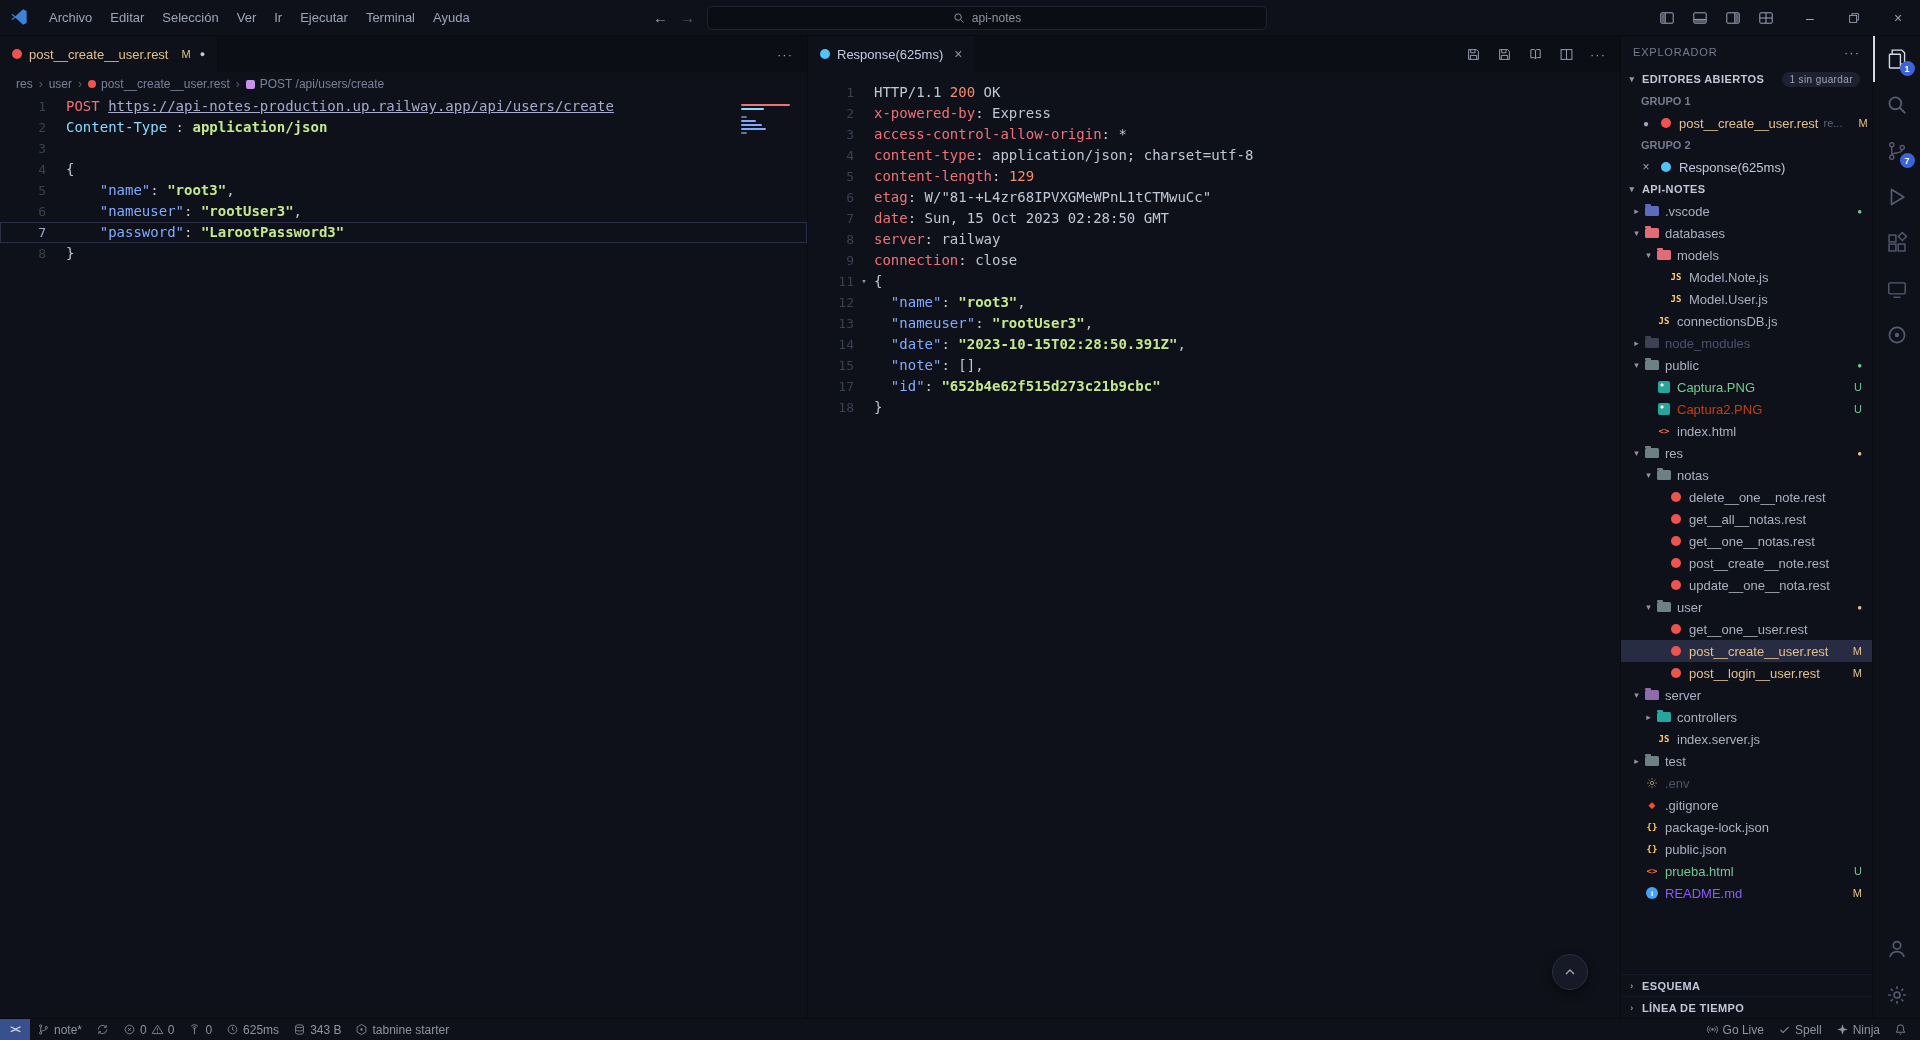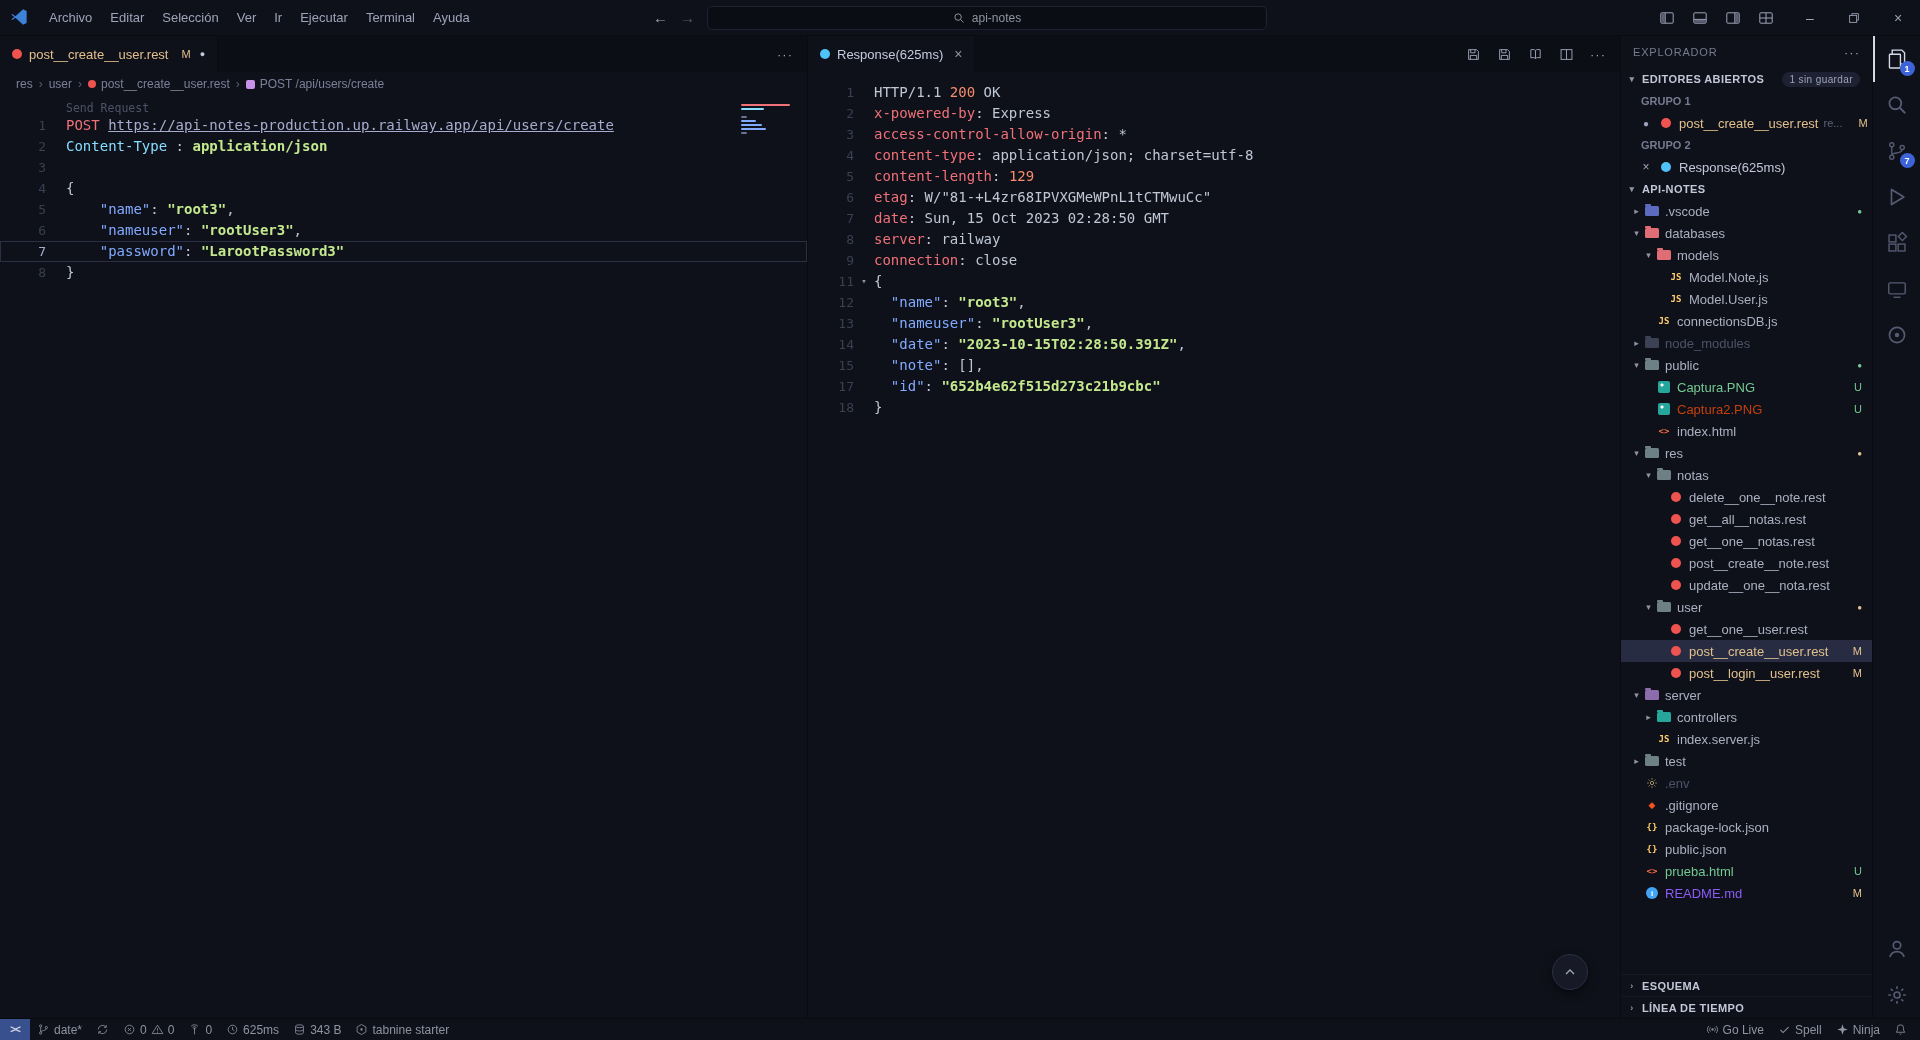--- a/index.html
+++ b/index.html
@@ -217,21 +217,20 @@
               <span class="dot-icon sm" style="background: rgb(239, 83, 80);"></span>
               <span>post__create__user.rest</span>
             </span>
             <span class="bc-sep">›</span>
             <span class="bc-item">
               <span class="sym-icon"></span>
               <span>POST /api/users/create</span>
             </span>
           </div>
         <div class="editor-body">
-          <div class="codelens">Send Request</div>
           <div id="left-code">
               <div class="code-line"><span class="ln">1</span><span class="fold"></span><span class="code"><span class="tk-kw">POST</span><span class="tk-val"> </span><span class="tk-url">https://api-notes-production.up.railway.app/api/users/create</span></span></div>
               <div class="code-line"><span class="ln">2</span><span class="fold"></span><span class="code"><span class="tk-cy">Content-Type</span><span class="tk-val"> : </span><span class="tk-str">application/json</span></span></div>
               <div class="code-line"><span class="ln">3</span><span class="fold"></span><span class="code"></span></div>
               <div class="code-line"><span class="ln">4</span><span class="fold"></span><span class="code"><span class="tk-val">{</span></span></div>
               <div class="code-line"><span class="ln">5</span><span class="fold"></span><span class="code"><span class="tk-val">    </span><span class="tk-key">"name"</span><span class="tk-val">: </span><span class="tk-str">"root3"</span><span class="tk-val">,</span></span></div>
               <div class="code-line"><span class="ln">6</span><span class="fold"></span><span class="code"><span class="tk-val">    </span><span class="tk-key">"nameuser"</span><span class="tk-val">: </span><span class="tk-str">"rootUser3"</span><span class="tk-val">,</span></span></div>
               <div class="code-line active"><span class="ln">7</span><span class="fold"></span><span class="code"><span class="tk-val">    </span><span class="tk-key">"password"</span><span class="tk-val">: </span><span class="tk-str">"LarootPassword3"</span></span></div>
               <div class="code-line"><span class="ln">8</span><span class="fold"></span><span class="code"><span class="tk-val">}</span></span></div>
             </div>
@@ -755,21 +754,21 @@
     <div class="sb-group" id="sb-left">
         <div class="sb-item">
           <span class="sb-icon">
             <svg viewBox="0 0 16 16">
               <circle cx="4.5" cy="3.6" r="1.4" fill="none" stroke="currentColor"></circle>
               <circle cx="4.5" cy="12.4" r="1.4" fill="none" stroke="currentColor"></circle>
               <circle cx="11.5" cy="5.6" r="1.4" fill="none" stroke="currentColor"></circle>
               <path d="M4.5 5v6M11.5 7c0 2.8-7 1.8-7 4" fill="none" stroke="currentColor"></path>
             </svg>
           </span>
-          <span>date*</span>
+          <span>note*</span>
         </div>
         <div class="sb-item">
           <span class="sb-icon">
             <svg viewBox="0 0 16 16">
               <path d="M13.2 8a5.2 5.2 0 0 1-9.4 3M2.8 8a5.2 5.2 0 0 1 9.4-3" fill="none" stroke="currentColor"></path>
               <path d="M12.6 2.5v2.8H9.8M3.4 13.5v-2.8h2.8" fill="none" stroke="currentColor"></path>
             </svg>
           </span>
         </div>
         <div class="sb-item">

